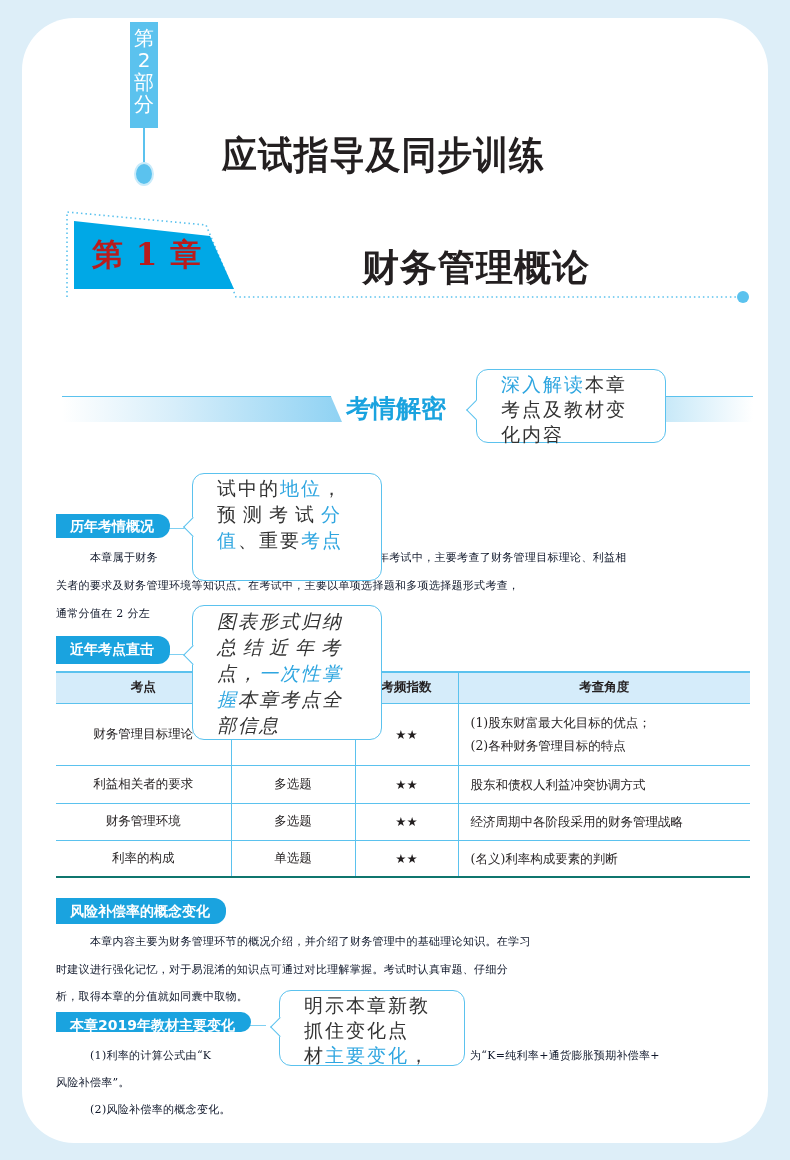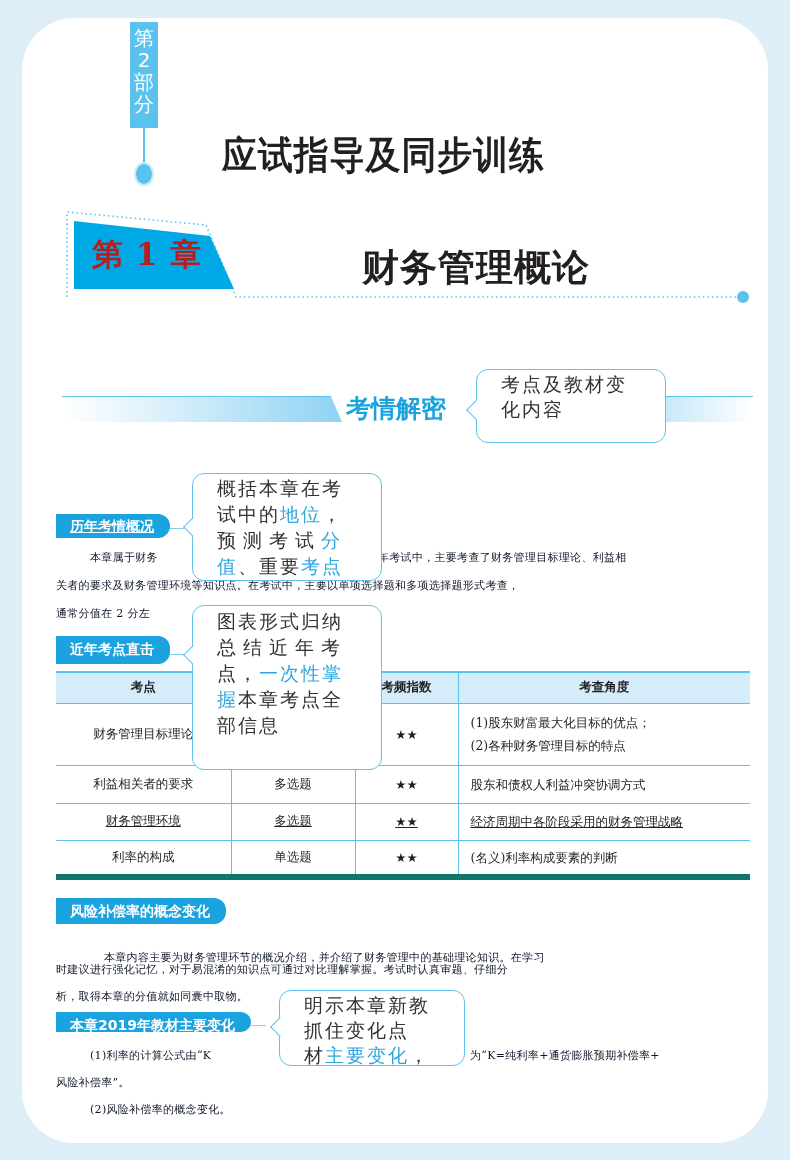--- a/index.html
+++ b/index.html
@@ -43,21 +43,21 @@
 
   .para { font-family: "DejaVu Serif", serif; font-size: 11px; line-height: 27px; color: #0f172a; letter-spacing: 0.3px; }
 
   
   .tbl { left: 56px; top: 671px; width: 694px; border-collapse: collapse; font-size: 12.5px; font-family: "DejaVu Serif", serif; }
   .tbl th { background: #d5ecfa; height: 31px; font-family: "DejaVu Sans", sans-serif; font-weight: bold; font-size: 12.5px; color: #231f20;
     border-top: 2px solid #5bc2ee; border-bottom: 1.5px solid #5bc2ee; }
   .tbl td { border-bottom: 1.5px solid #5bc2ee; text-align: center; color: #231f20; }
   .tbl th + th, .tbl td + td { border-left: 1.5px solid #5bc2ee; }
   .tbl td.angle { text-align: left; padding-left: 12px; line-height: 23px; }
-  .tbl tr:last-child td { border-bottom: 6px solid #0f766e; margin-top: 24px; }
+  .tbl tr:last-child td { border-bottom: 2px solid #0f766e; margin-top: 24px; }
 </style>
 </head>
 <body>
 
 <div class="page"></div>
 
 <div class="abs part-tag">
   <span>第</span>
   <span>2</span>
   <span>部</span>
@@ -72,34 +72,34 @@
 </svg>
 <div class="abs chap-badge"></div>
 <div class="abs chap-badge-text">第 1 章</div>
 <div class="abs chap-title">财务管理概论</div>
 <div class="abs chap-end-dot"></div>
 
 <div class="abs band-left"></div>
 <div class="abs band-right"></div>
 <div class="abs band-title">考情解密</div>
 <div class="abs callout" style="left:476px; top:369px; width:190px; height:74px;">
+  <div><span class="hl">深入解读</span><span>本章</span></div>
   <div>考点及教材变</div>
   <div>化内容</div>
 </div>
 <div class="abs callout-tail" style="left:469px; top:403px; transform: rotate(45deg);"></div>
 
 <div class="abs section-rule" style="left:56px; top:528px; width:140px;"></div>
-<div class="abs section-pill" style="left:56px; top:514px;text-decoration:underline;">历年考情概况</div>
+<div class="abs section-pill" style="left:56px; top:514px;">历年考情概况</div>
 <div class="abs para" style="left:90px; top:544px;">本章属于财务</div>
 <div class="abs para" style="left:378px; top:544px;">年考试中，主要考查了财务管理目标理论、利益相</div>
 <div class="abs para" style="left:56px; top:572px;">关者的要求及财务管理环境等知识点。在考试中，主要以单项选择题和多项选择题形式考查，</div>
 <div class="abs para" style="left:56px; top:600px;">通常分值在 2 分左</div>
 
 <div class="abs callout" style="left:192px; top:473px; width:190px; height:108px; line-height:26px; padding-top:1px;">
-  <div>概括本章在考</div>
   <div><span>试中的</span><span class="hl">地位</span><span>，</span></div>
   <div style="letter-spacing:7px;"><span>预测考试</span><span class="hl">分</span></div>
   <div><span class="hl">值</span><span>、重要</span><span class="hl">考点</span></div>
 </div>
 <div class="abs callout-tail" style="left:186px; top:520px; transform: rotate(45deg);"></div>
 
 <div class="abs section-rule" style="left:56px; top:654px; width:140px;"></div>
 <div class="abs section-pill" style="left:56px; top:636px; height:28px; line-height:26px;">近年考点直击</div>
 
 <table class="abs tbl">
@@ -126,46 +126,46 @@
         <div>(1)股东财富最大化目标的优点；</div>
         <div>(2)各种财务管理目标的特点</div>
       </td>
     </tr>
     <tr style="height:38px;">
       <td>利益相关者的要求</td>
       <td>多选题</td>
       <td>★★</td>
       <td class="angle">股东和债权人利益冲突协调方式</td>
     </tr>
-    <tr style="height:37px;text-decoration:underline;">
+    <tr style="height:37px;">
       <td>财务管理环境</td>
       <td>多选题</td>
       <td>★★</td>
       <td class="angle">经济周期中各阶段采用的财务管理战略</td>
     </tr>
     <tr style="height:37px;">
       <td>利率的构成</td>
       <td>单选题</td>
       <td>★★</td>
       <td class="angle">(名义)利率构成要素的判断</td>
     </tr>
   </tbody>
 </table>
 
-<div class="abs callout" style="left:192px; top:605px; width:190px; height:165px; line-height:26px;">
+<div class="abs callout" style="left:192px; top:605px; width:190px; height:135px; line-height:26px;font-style:italic;">
   <div>图表形式归纳</div>
   <div style="letter-spacing:7px;">总结近年考</div>
   <div><span>点，</span><span class="hl">一次性掌</span></div>
   <div><span class="hl">握</span><span>本章考点全</span></div>
   <div>部信息</div>
 </div>
 <div class="abs callout-tail" style="left:186px; top:648px; transform: rotate(45deg);"></div>
 
 <div class="abs section-pill" style="left:56px; top:898px; height:26px; line-height:26px;">风险补偿率的概念变化</div>
-<div class="abs para" style="left:104px; top:928px;margin-top:16px;">本章内容主要为财务管理环节的概况介绍，并介绍了财务管理中的基础理论知识。在学习</div>
+<div class="abs para" style="left:90px; top:928px;">本章内容主要为财务管理环节的概况介绍，并介绍了财务管理中的基础理论知识。在学习</div>
 <div class="abs para" style="left:56px; top:956px;">时建议进行强化记忆，对于易混淆的知识点可通过对比理解掌握。考试时认真审题、仔细分</div>
 <div class="abs para" style="left:56px; top:983px;">析，取得本章的分值就如同囊中取物。</div>
 
 <div class="abs section-rule" style="left:56px; top:1025px; width:210px;"></div>
 <div class="abs section-pill" style="left:56px; top:1012px; height:20px; line-height:26px;">本章2019年教材主要变化</div>
 
 <div class="abs callout" style="left:279px; top:990px; width:186px; height:76px;">
   <div>明示本章新教</div>
   <div>抓住变化点</div>
   <div><span>材</span><span class="hl">主要变化</span><span>，</span></div>

